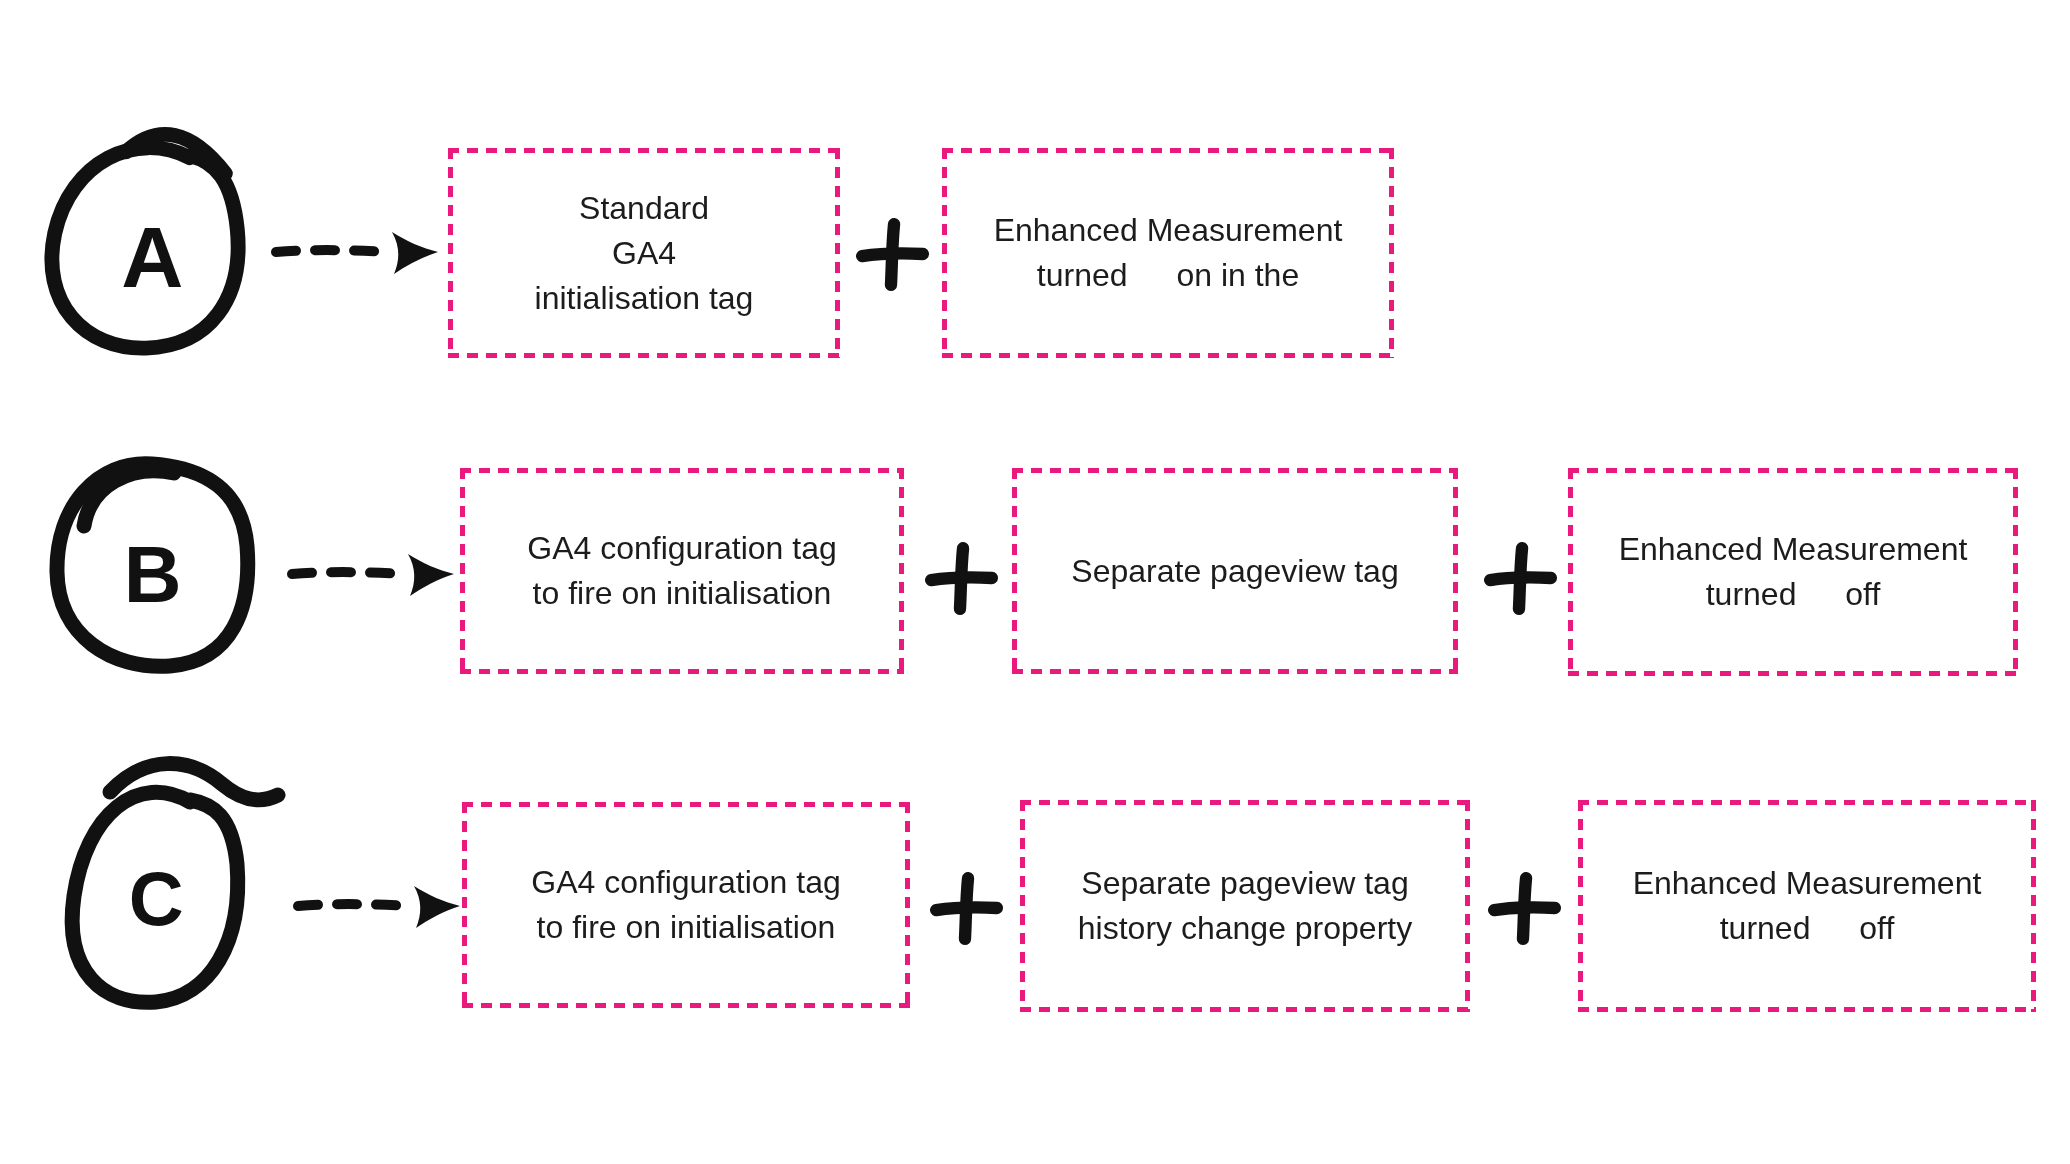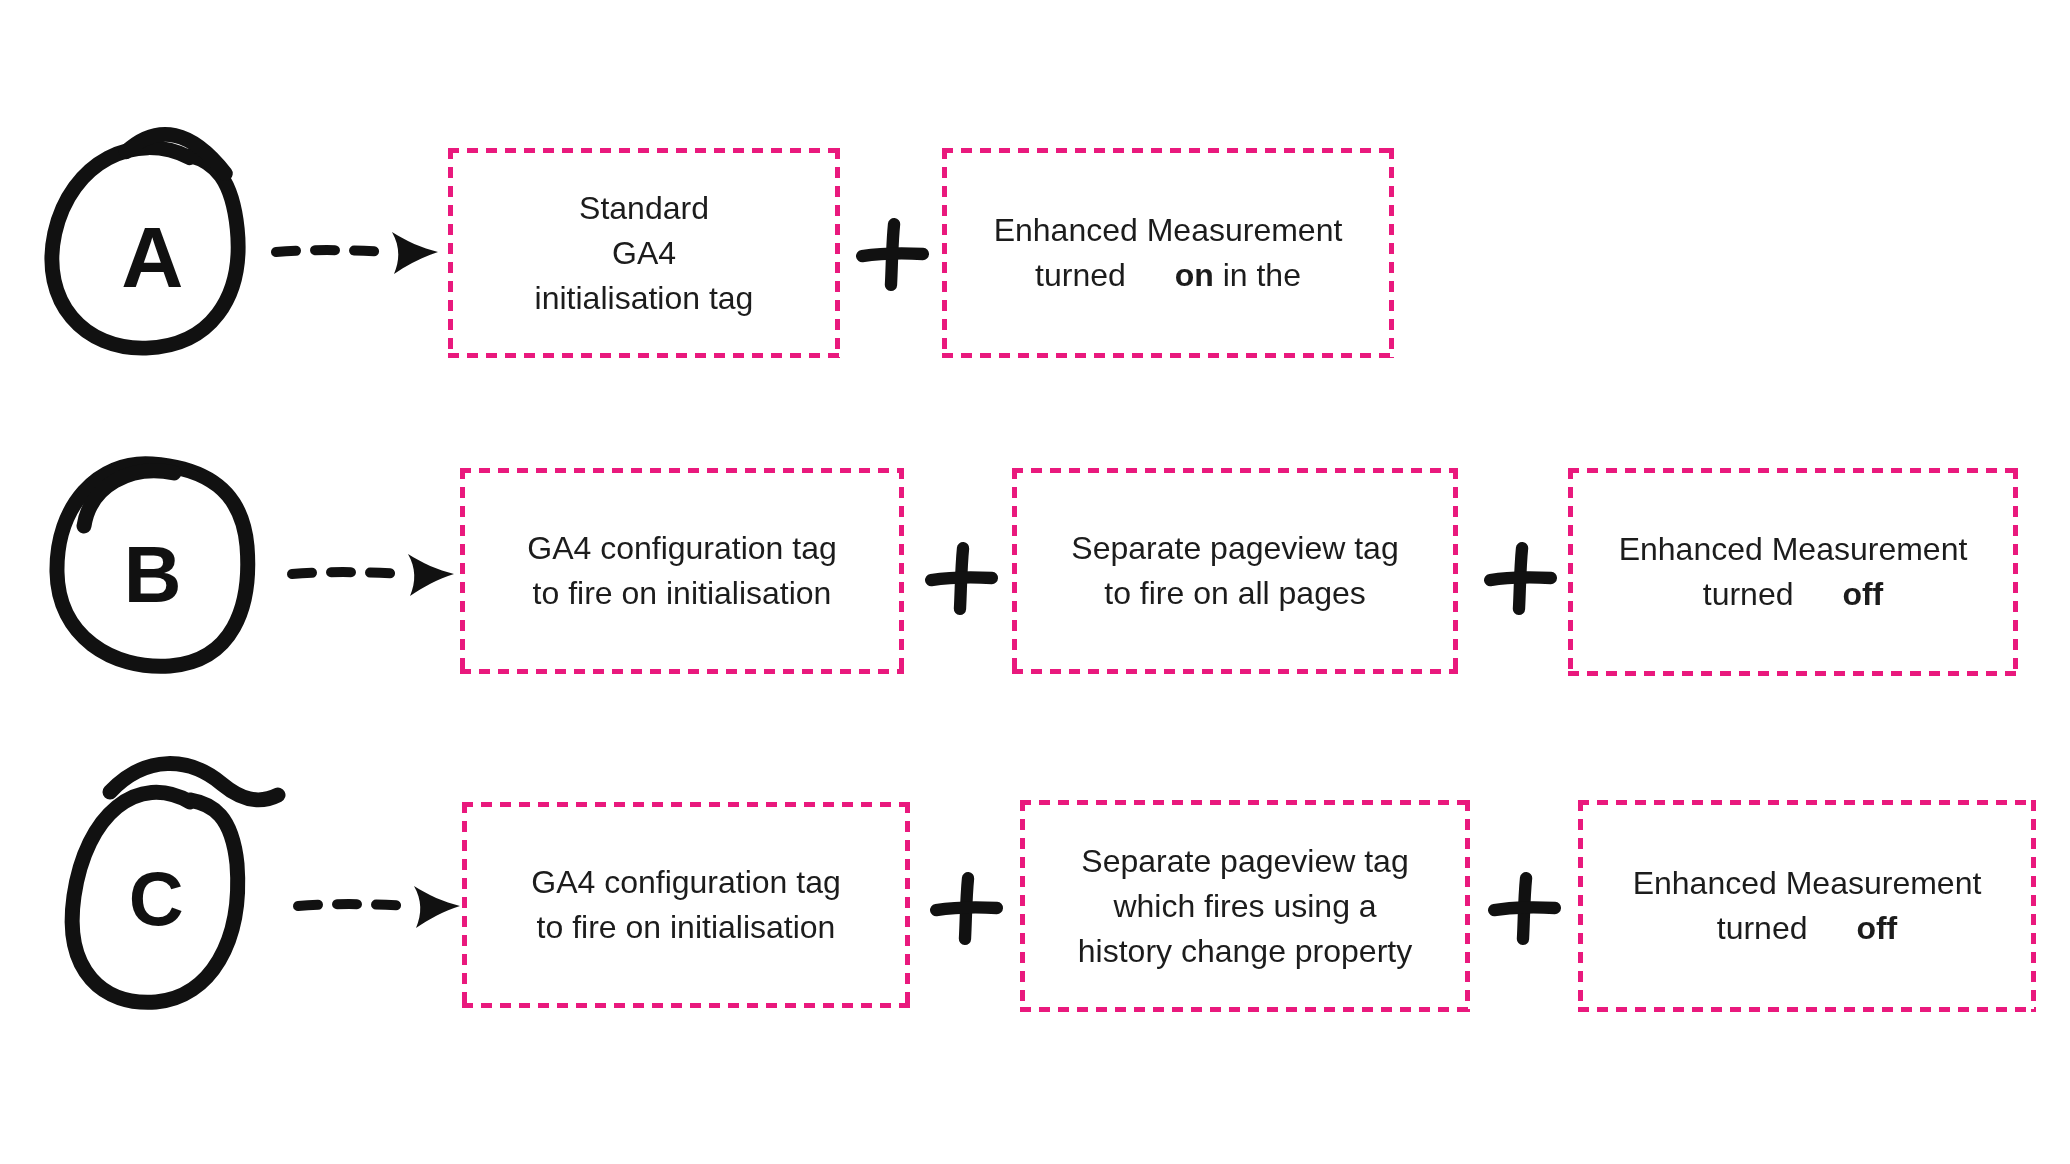--- a/index.html
+++ b/index.html
@@ -31,21 +31,21 @@
     padding: 0 14px;
     background-image:
       repeating-linear-gradient(90deg,  var(--pink) 0 11px, transparent 11px 19px),
       repeating-linear-gradient(90deg,  var(--pink) 0 11px, transparent 11px 19px),
       repeating-linear-gradient(180deg, var(--pink) 0 11px, transparent 11px 19px),
       repeating-linear-gradient(180deg, var(--pink) 0 11px, transparent 11px 19px);
     background-size: 100% 5px, 100% 5px, 5px 100%, 5px 100%;
     background-position: 0 0, 0 100%, 0 0, 100% 0;
     background-repeat: no-repeat;
   }
-  .step-box .box-line strong { font-weight: 700; margin-left: 40px; }
+  .step-box .box-line strong { font-weight: 400; margin-left: 40px; }
   
   .marker { position: absolute; }
   .marker svg { position: absolute; inset: 0; width: 100%; height: 100%; overflow: visible; }
   .letter {
     position: absolute;
     transform: translate(-50%, -50%);
     font-weight: 700;
     color: var(--ink);
     letter-spacing: 1px;
   }
@@ -107,21 +107,20 @@
       <div class="box-line">to fire on initialisation</div>
     </div>
 
   <svg class="sketch" style="left:925px; top:542px; width:72px; height:72px" viewBox="0 0 70 70">
     <path d="M37 6 C35 26 35 46 34 65" stroke-width="12"></path>
     <path d="M6 37 C26 34 46 34 65 35" stroke-width="12"></path>
   </svg>
 
   <div class="step-box" style="left:1012px; top:468px; width:446px; height:206px">
       <div class="box-line">Separate pageview tag</div>
-      <div class="box-line">to fire on all pages</div>
     </div>
 
   <svg class="sketch" style="left:1484px; top:542px; width:72px; height:72px" viewBox="0 0 70 70">
     <path d="M37 6 C35 26 35 46 34 65" stroke-width="12"></path>
     <path d="M6 37 C26 34 46 34 65 35" stroke-width="12"></path>
   </svg>
 
   <div class="step-box" style="left:1568px; top:468px; width:450px; height:208px">
       <div class="box-line">Enhanced Measurement</div>
       <div class="box-line">turned <strong>off</strong></div>
@@ -145,21 +144,20 @@
       <div class="box-line">to fire on initialisation</div>
     </div>
 
   <svg class="sketch" style="left:930px; top:872px; width:72px; height:72px" viewBox="0 0 70 70">
     <path d="M37 6 C35 26 35 46 34 65" stroke-width="12"></path>
     <path d="M6 37 C26 34 46 34 65 35" stroke-width="12"></path>
   </svg>
 
   <div class="step-box" style="left:1020px; top:800px; width:450px; height:212px">
       <div class="box-line">Separate pageview tag</div>
-      <div class="box-line">which fires using a</div>
       <div class="box-line">history change property</div>
     </div>
 
   <svg class="sketch" style="left:1488px; top:872px; width:72px; height:72px" viewBox="0 0 70 70">
     <path d="M37 6 C35 26 35 46 34 65" stroke-width="12"></path>
     <path d="M6 37 C26 34 46 34 65 35" stroke-width="12"></path>
   </svg>
 
   <div class="step-box" style="left:1578px; top:800px; width:458px; height:212px">
       <div class="box-line">Enhanced Measurement</div>

